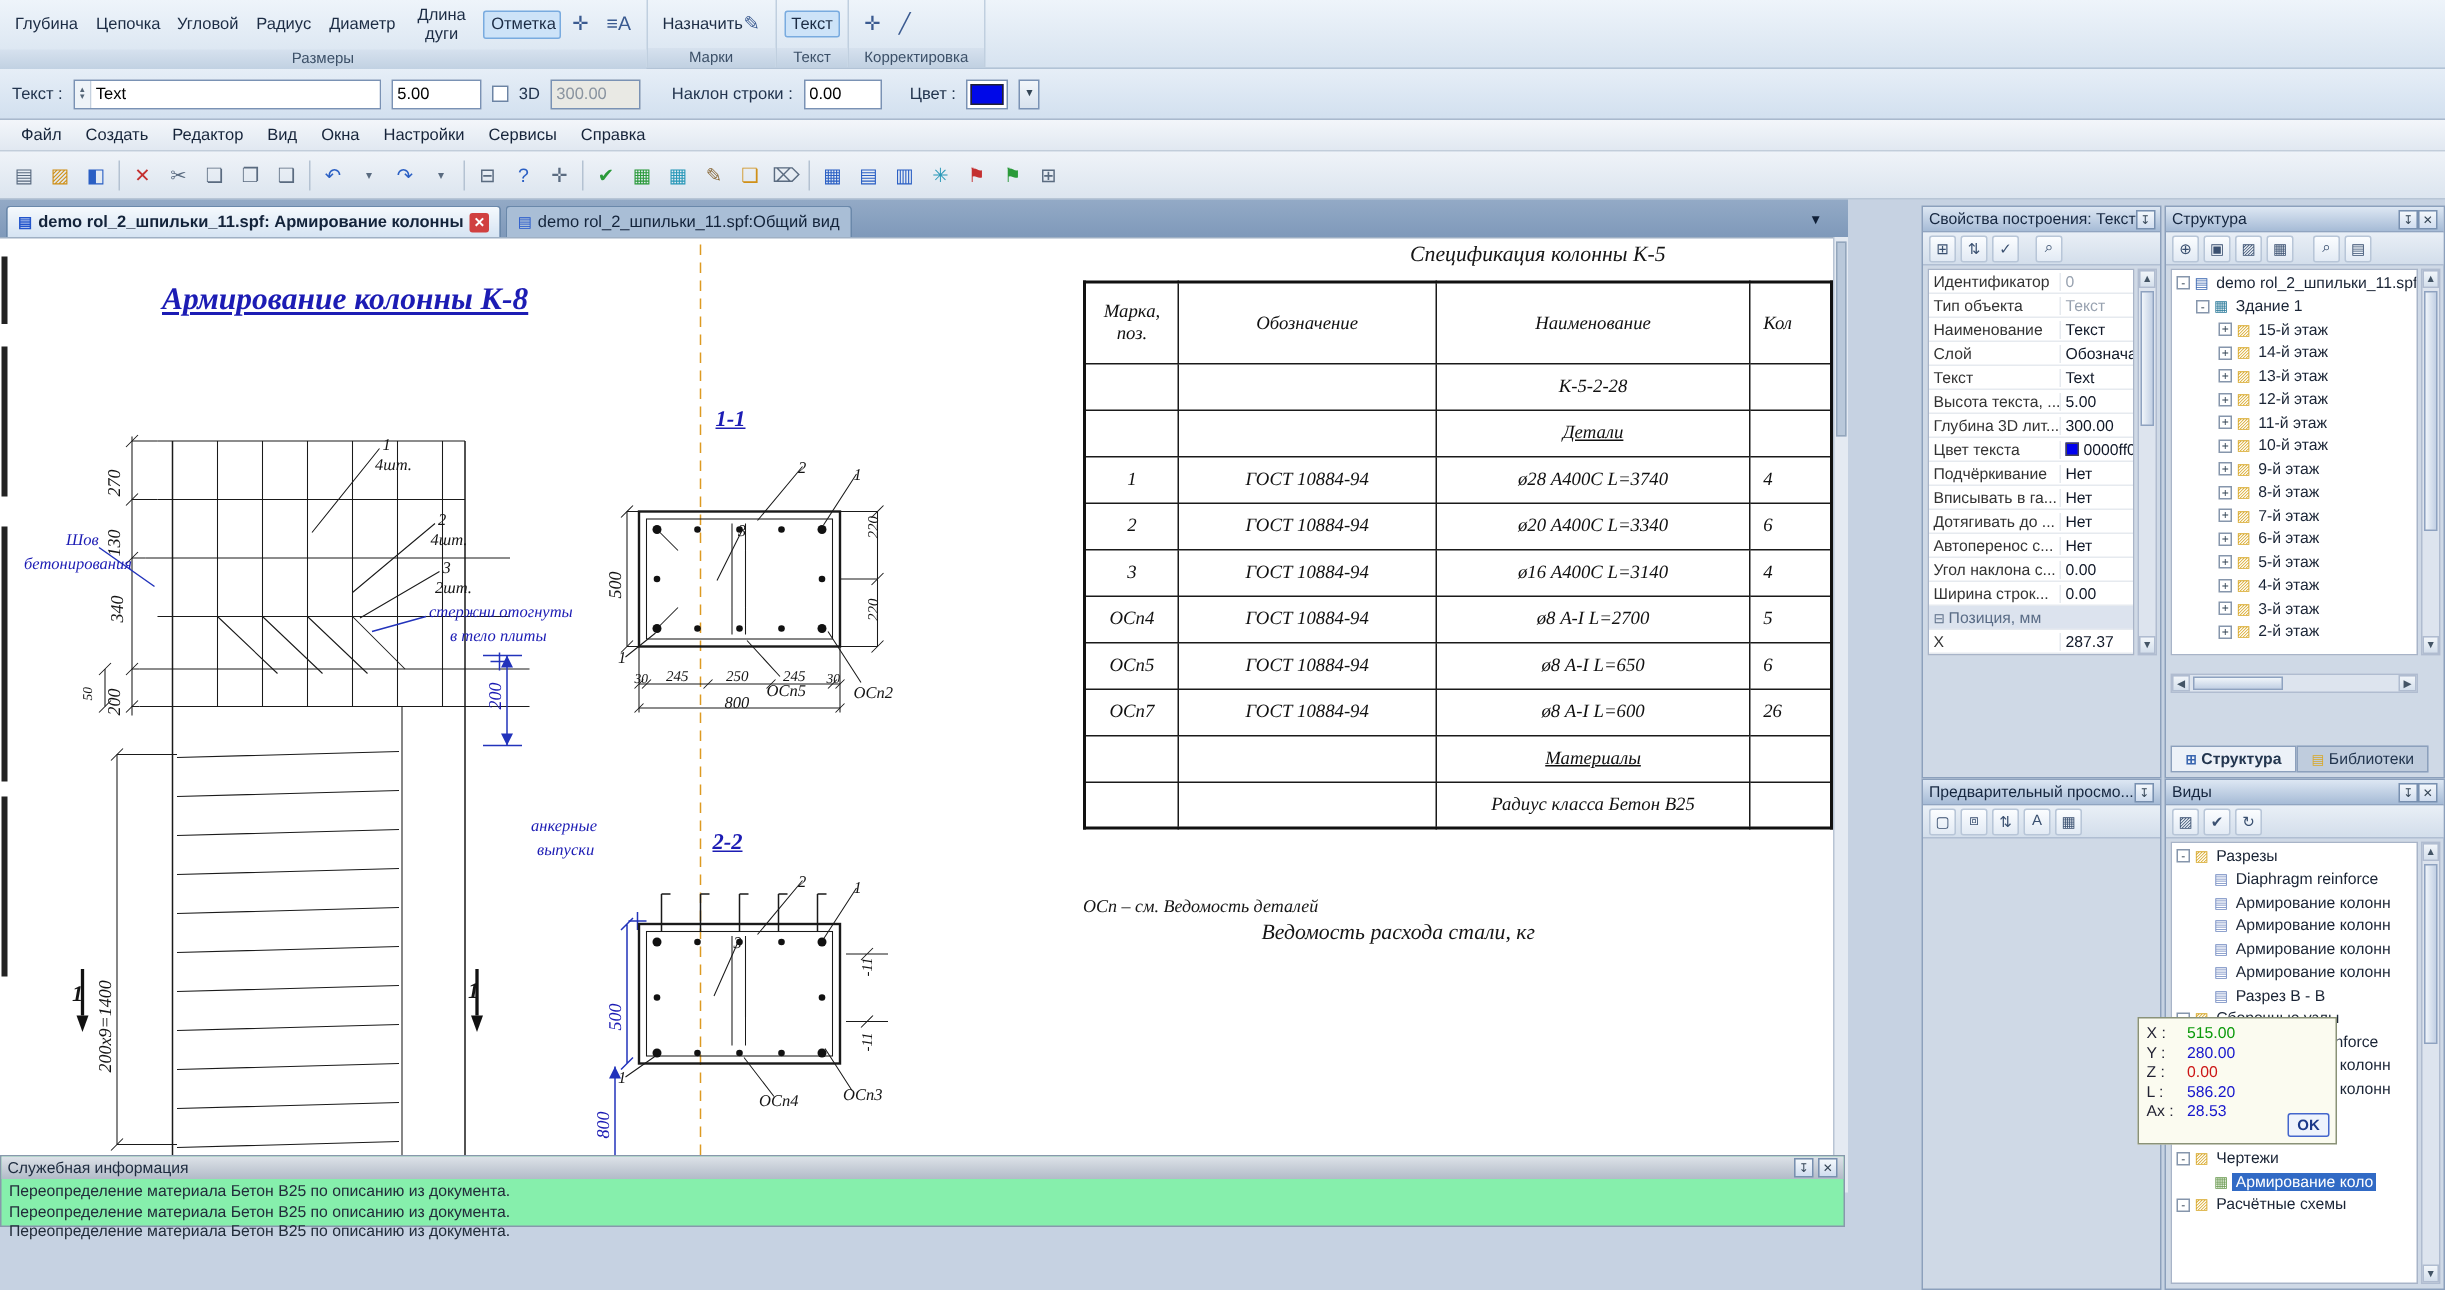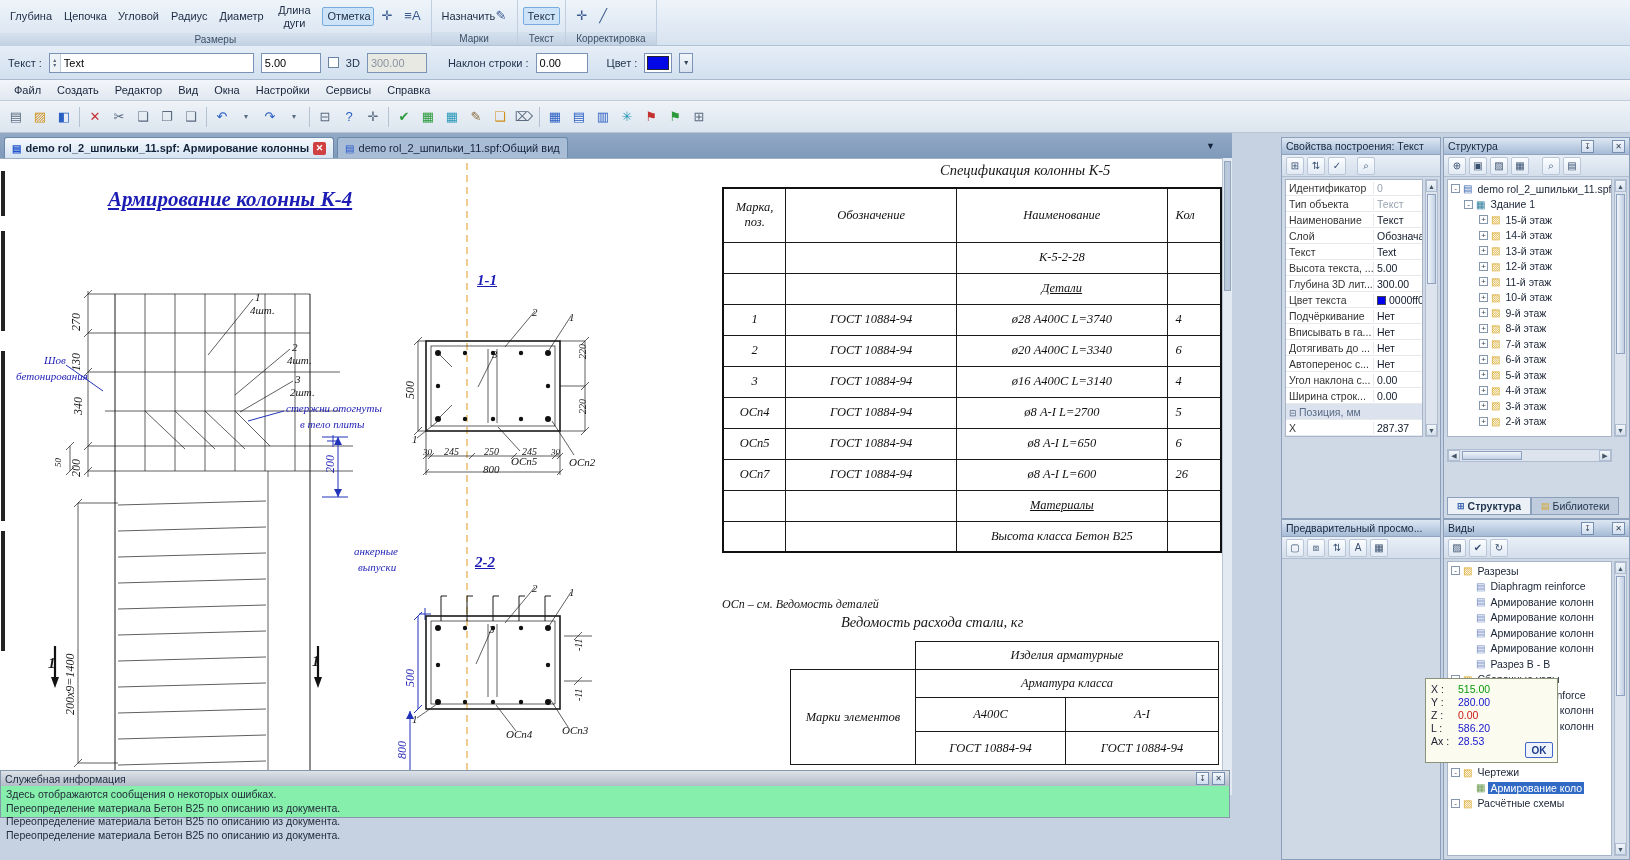--- a/index.html
+++ b/index.html
@@ -65,21 +65,21 @@
   table.spec tbody tr{height:31px}
   table.spec td[data-deco="u"]{text-decoration:underline}
   table.spec td.ck2{text-align:left;padding-left:8px}
   table.steel{position:absolute;left:790px;top:482px;border-collapse:collapse;font-family:"Liberation Serif",serif;font-style:italic;font-size:12.5px;color:#111}
   table.steel td{border:1px solid #1a1a1a;text-align:center;padding:0 4px}
   table.steel td.nob{border:none}
   .cscroll{position:absolute;left:1222px;top:158px;width:10px;height:637px;background:#e4eaf2;border-left:1px solid #b8c4d4}
   .cscroll .thumb{position:absolute;left:1px;right:1px;top:3px;height:130px;background:#b9c8da;border:1px solid #93a6bc}
   
   .panel{position:absolute;background:#cfd9e6;border:1px solid #8ca0bc}
-  .ptitle{height:17px;background:linear-gradient(#dde7f3,#a6bbd6);border-bottom:1px solid #90a4c0;display:flex;align-items:center;font-size:10.5px;color:#15263f;padding:0 4px;gap:18px;white-space:nowrap;overflow:hidden}
+  .ptitle{height:17px;background:linear-gradient(#dde7f3,#a6bbd6);border-bottom:1px solid #90a4c0;display:flex;align-items:center;font-size:10.5px;color:#15263f;padding:0 4px;gap:0;white-space:nowrap;overflow:hidden}
   .ptitle .sp{flex:1}
   .pbtn{flex:none;width:13px;height:13px;border:1px solid #7890b0;background:linear-gradient(#f4f8fc,#d0ddef);font-size:8px;display:flex;align-items:center;justify-content:center;color:#345}
   .ptoolbar{height:22px;display:flex;align-items:center;gap:3px;padding:0 4px;background:linear-gradient(#e9eff6,#d3deeb);border-bottom:1px solid #b0bed2}
   .ptool{width:18px;height:18px;border:1px solid #b8c6d8;background:linear-gradient(#fbfdff,#e2eaf4);border-radius:2px;font-size:10px;color:#3a5070;display:flex;align-items:center;justify-content:center}
   .pgrid{position:absolute;left:3px;right:17px;top:41px;height:258px;background:#fff;border:1px solid #a8b4c8;overflow:hidden;font-size:10.5px}
   .prow{display:flex;height:16px;border-bottom:1px solid #e6eaef;align-items:center}
   .prow .pk{width:88px;padding:0 3px;color:#333;border-right:1px solid #e6eaef;white-space:nowrap;overflow:hidden;flex:none}
   .prow .pv{flex:1;padding:0 3px;color:#101828;white-space:nowrap;overflow:hidden}
   .prow[data-vc="dim"] .pv{color:#98a2b0}
   .prow[data-group="true"]{background:#dce3ee;color:#5a6c86}
@@ -380,21 +380,21 @@
           <circle cx="521" cy="543" r="2.2"></circle>
         <circle cx="438" cy="506" r="2.2"></circle>
           <circle cx="548" cy="506" r="2.2"></circle>
       </g>
     </g>
   </svg>
 
   <div>
 
   <div class="dl s14" style="left: 940px; top: 4px;">Спецификация колонны К-5</div>
-      <div class="dl big b u" style="left: 108px; top: 30px;">Армирование колонны К-4</div>
+      <div class="dl big b u" style="left: 108px; top: 30px;">Армирование колонны К-8</div>
       <div class="dl h b u" style="left: 477px; top: 114px;">1-1</div>
       <div class="dl h b u" style="left: 475px; top: 396px;">2-2</div>
       <div class="dl" style="left: 70px; top: 172px; transform: rotate(-90deg);">270</div>
       <div class="dl" style="left: 70px; top: 212px; transform: rotate(-90deg);">130</div>
       <div class="dl" style="left: 72px; top: 256px; transform: rotate(-90deg);">340</div>
       <div class="dl" style="left: 70px; top: 318px; transform: rotate(-90deg);">200</div>
       <div class="dl s9" style="left: 54px; top: 308px; transform: rotate(-90deg);">50</div>
       <div class="dl" style="left: 64px; top: 556px; transform: rotate(-90deg);">200х9=1400</div>
       <div class="dl b s11" style="left: 44px; top: 196px; text-align: right;">Шов</div>
       <div class="dl b s11" style="left: 16px; top: 212px;">бетонирования</div>
@@ -507,46 +507,26 @@
       </tr>
         <tr class="spr">
         <td></td>
         <td></td>
         <td data-deco="u">Материалы</td>
         <td class="ck2"></td>
       </tr>
         <tr class="spr">
         <td></td>
         <td></td>
-        <td>Высота класса Бетон В25</td>
+        <td>Радиус класса Бетон В25</td>
         <td class="ck2"></td>
       </tr>
       </tbody>
   </table>
 
-  <table class="steel">
-    <tbody>
-        <tr>
-      <td class="nob" style="width:125px"></td>
-      <td colspan="2" style="height:28px">Изделия арматурные</td>
-    </tr>
-    <tr>
-      <td rowspan="3" style="white-space:normal;width:125px;padding:0 14px">Марки элементов</td>
-      <td colspan="2" style="height:28px">Арматура класса</td>
-    </tr>
-    <tr>
-      <td style="height:34px;width:150px">А400С</td>
-      <td style="width:153px">А-I</td>
-    </tr>
-    <tr>
-      <td style="height:33px">ГОСТ 10884-94</td>
-      <td>ГОСТ 10884-94</td>
-    </tr>
-  </tbody>
-    </table>
 </div>
 <div class="cscroll">
     <div class="thumb"></div>
   </div>
 
 <div class="panel" style="left:1281px;top:137px;width:160px;height:382px">
   <div class="ptitle">
     <span>Свойства построения: Текст</span>
       <span class="sp"></span>
     <span class="pbtn">↧</span>
@@ -899,18 +879,17 @@
 
 <div class="infopanel">
   <div class="iptitle">
     <span>Служебная информация</span>
       <span class="sp" style="flex:1"></span>
     <span class="pbtn">↧</span>
     <span class="pbtn">✕</span>
   </div>
   <div class="ipbody">
 
-  <div class="msg">Здесь отображаются сообщения о некоторых ошибках.</div>
       <div class="msg">Переопределение материала Бетон В25 по описанию из документа.</div>
       <div class="msg">Переопределение материала Бетон В25 по описанию из документа.</div>
       <div class="msg">Переопределение материала Бетон В25 по описанию из документа.</div>
     </div>
 </div>
 
 </body></html>

